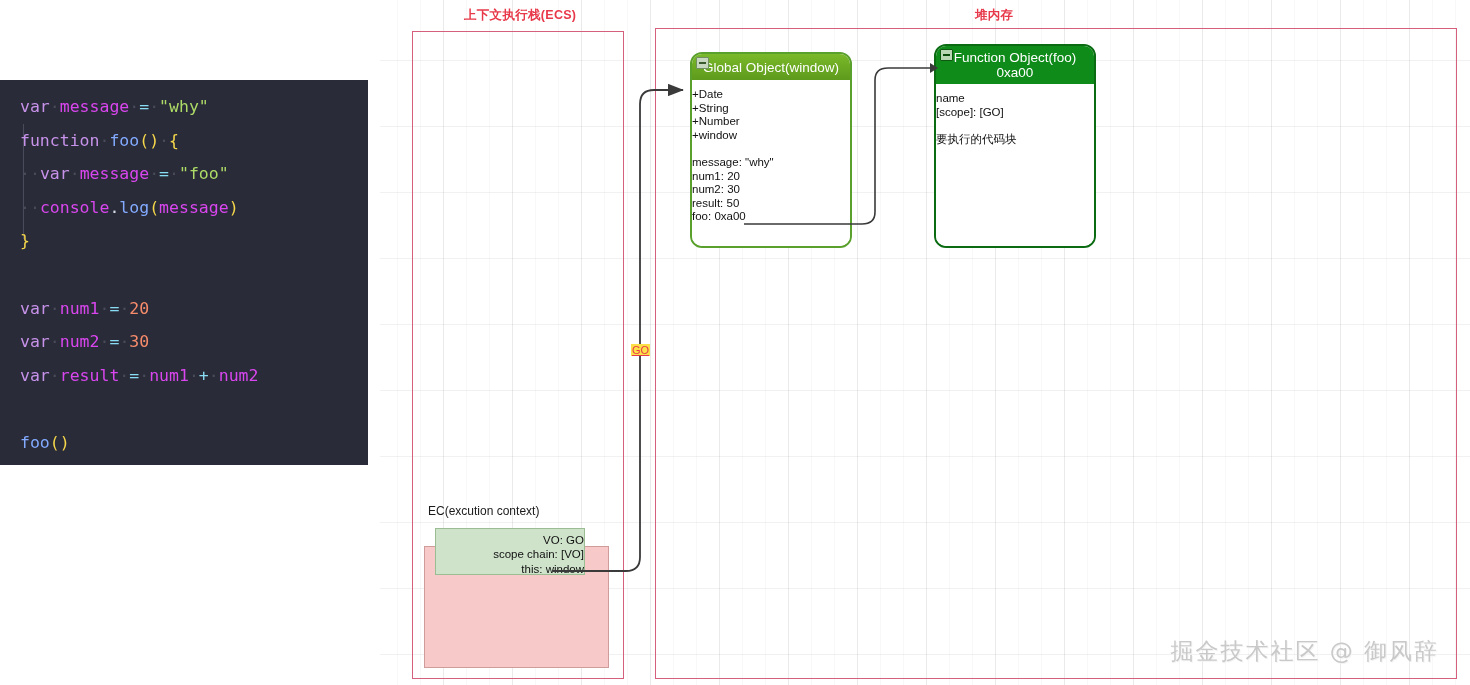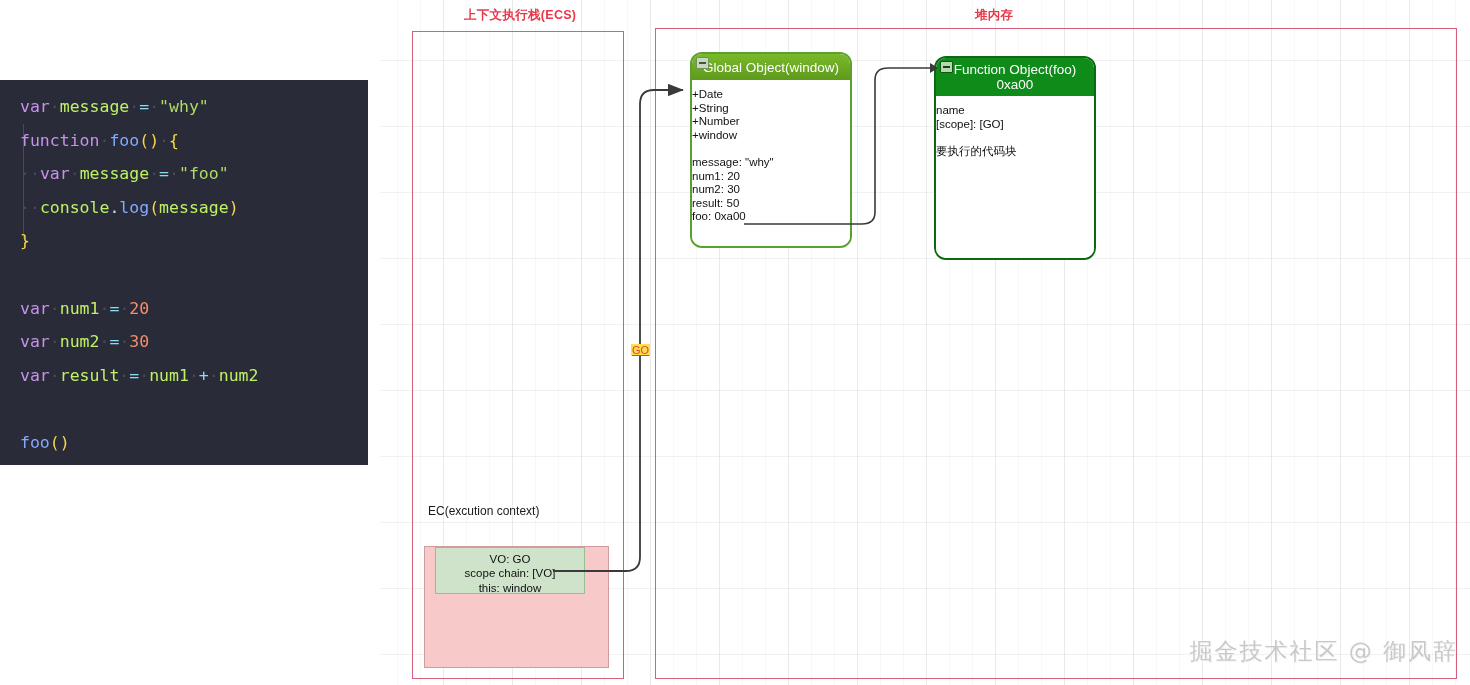--- a/index.html
+++ b/index.html
@@ -38,21 +38,21 @@
     position:absolute;left:23px;top:44px;width:1px;height:115px;
     background:#4a4b5a;
   }
   #code-lines{
     position:absolute;left:0;top:10px;right:0;
     font-family:"DejaVu Sans Mono","Liberation Mono",monospace;
     font-size:16.5px;line-height:33.6px;white-space:pre;
   }
   #code-lines .ln{padding-left:20px;height:33.6px;}
   .t-kw{color:#c792ea;margin-top:12px;}
-  .t-var{color:#bef264;margin-top:44px;}
+  .t-var{color:#d946ef;margin-top:44px;}
   .t-op{color:#89ddf3;}
   .t-str{color:#addb67;}
   .t-fn{color:#82aaff;}
   .t-paren{color:#f5d74b;}
   .t-brace{color:#f5d74b;}
   .t-num{color:#f78c6c;}
   .t-prop{color:#82aaff;}
   .t-dot{color:#d6deeb;}
   .t-dim{color:#4a4b5a;}
 
@@ -92,21 +92,21 @@
     background:#ffffff;display:flex;flex-direction:column;
   }
   #global-object .obj-head{
     background:linear-gradient(to bottom,#7ab929 0%,#6aa822 55%,#5e9a1c 100%);
     height:26px;flex:0 0 26px;display:flex;align-items:center;
     justify-content:center;font-size:13.5px;
   }
   #global-object .obj-body{flex:1 1 auto;}
 
   
-  #function-object{left:934px;top:44px;width:162px;height:204px;margin-top:12px;}
+  #function-object{left:934px;top:44px;width:162px;height:204px;}
   #function-object .shell{
     width:100%;height:100%;box-sizing:border-box;
     border:2.2px solid #0b6b12;border-radius:12px;overflow:hidden;
     background:#ffffff;display:flex;flex-direction:column;
   }
   #function-object .obj-head{
     background:#0f8b1a;height:38px;flex:0 0 38px;
     display:flex;flex-direction:column;align-items:center;justify-content:center;
     font-size:13.5px;line-height:15.5px;
   }
@@ -116,38 +116,38 @@
 
   
   #ec-label{
     position:absolute;left:428px;top:504px;font-size:12px;color:#1a1a1a;
   }
   #ec-box{
     position:absolute;left:424px;top:546px;width:185px;height:122px;
     background:#f7c9c9;border:1.3px solid #d09b9b;box-sizing:border-box;
   }
   #vo-box{
-    position:absolute;left:435px;top:547px;width:150px;height:47px;
+    position:absolute;left:435px;top:528px;width:150px;height:47px;
     background:#cfe3cb;border:1.3px solid #9bbd93;box-sizing:border-box;
-    font-size:11.5px;line-height:14.4px;color:#111;text-align:center;
+    font-size:11.5px;line-height:14.4px;color:#111;text-align:right;
     padding-top:4px;
   }
 
   
   #wires{position:absolute;left:0;top:0;width:1470px;height:685px;pointer-events:none;}
 
   
   #go-label{
     position:absolute;left:631px;top:344px;color:#e8394a;font-size:11px;
     background:#fde047;padding:0 1px;text-decoration:underline;
   }
 
   
   #watermark{
-    position:absolute;right:12px;bottom:18px;
+    position:absolute;right:31px;bottom:18px;
     font-size:23px;color:#c9c9c9;letter-spacing:2px;white-space:nowrap;
     text-shadow:1px 1px 0 #f4f4f4;
     font-family:"DejaVu Sans","Liberation Sans",sans-serif;
   }
 </style>
 </head>
 <body>
 
 <div id="code-panel">
   <div class="guide"></div>

